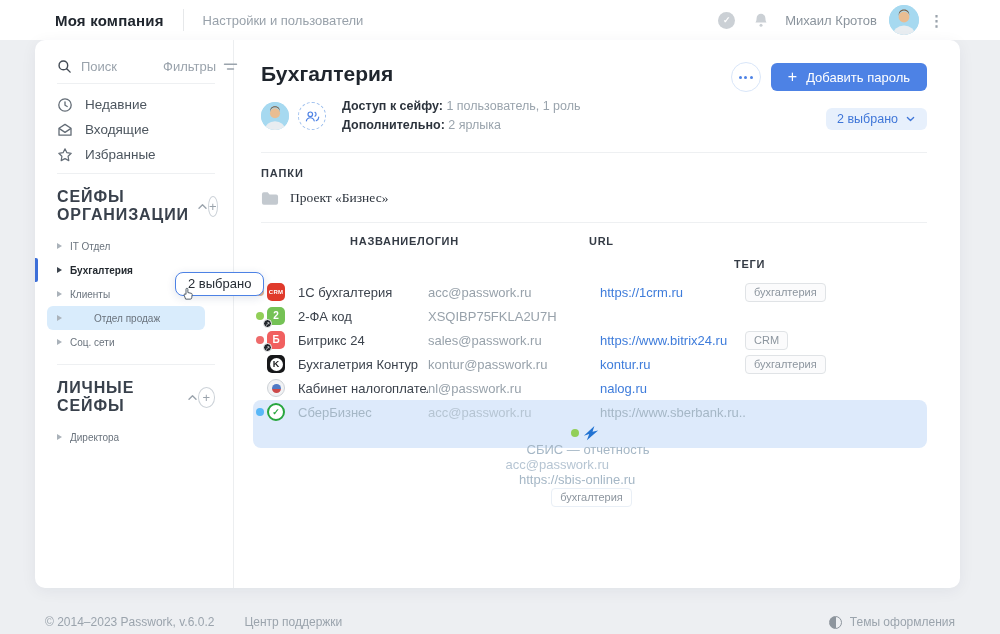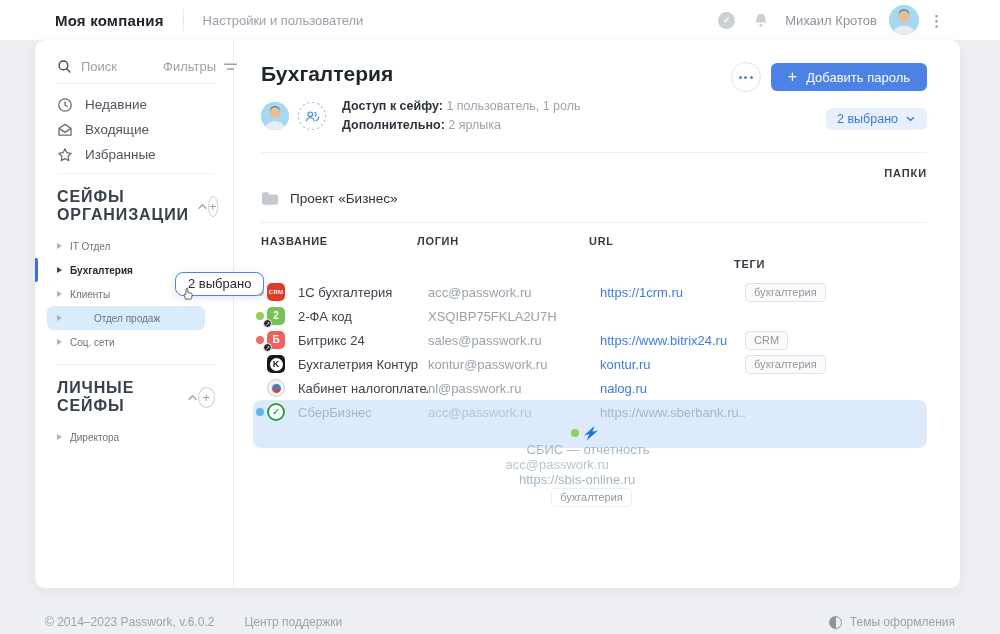--- a/index.html
+++ b/index.html
@@ -57,27 +57,27 @@
   .v-meta b { color:#2c333c; font-weight:700; }
   .v-meta span.val { color:#9aa4ad; }
   .header-actions { position:absolute; top:22px; right:33px; display:flex; align-items:center; gap:10px; }
   .more-btn { width:30px; height:30px; border-radius:50%; border:1px solid #d9e6f9; background:#fff; display:flex; align-items:center; justify-content:center; gap:2.5px; cursor:pointer; }
   .more-btn i { width:3px; height:3px; border-radius:50%; background:#4d82e5; }
   .add-btn { height:28px; background:#4d82e5; border:none; border-radius:6px; color:#fff; font-size:13px; font-family:inherit; display:flex; align-items:center; padding:0 17px; cursor:pointer; }
   .add-btn .plus { font-size:16px; font-weight:400; margin-right:9px; line-height:1; }
   .sel-dd { position:absolute; top:68px; right:33px; height:22px; background:#e7f0fc; border-radius:6px; display:flex; align-items:center; padding:0 11px; font-size:12.5px; color:#3f76d8; cursor:pointer; }
   .sel-dd svg { margin-left:7px; }
   .cdivider { height:1px; background:#eef0f2; margin-top:17px; }
-  .section-label { margin-top:14px; font-size:11px; font-weight:700; letter-spacing:.9px; color:#343b45;text-align:right; }
-  .folder-row { margin-top:9px; height:20px; display:flex; align-items:center; font-size:13.5px; color:#2d343d; cursor:pointer; }
+  .section-label { margin-top:14px; font-size:11px; font-weight:700; letter-spacing:.9px; color:#343b45; }
+  .folder-row { margin-top:9px; height:20px; display:flex; align-items:center; font-size:13.5px; color:#2d343d; cursor:pointer;font-family:Liberation Serif, serif; }
   .folder-row svg { margin-right:11px; }
 
   
   .thead { display:flex; margin-top:12px; font-size:11px; font-weight:700; letter-spacing:.7px; color:#343b45; }
-  .th-name { width:156px; } .th-login { width:172px; } .th-url { width:145px; } .th-tags { flex:1;margin-top:23px; }
+  .th-name { width:156px;text-align:right; } .th-login { width:172px; } .th-url { width:145px; } .th-tags { flex:1;margin-top:23px; }
   .tbody { margin-top:10px; }
   .trow { display:flex; align-items:center; height:24px; margin-left:-8px; padding-left:3px; border-radius:8px; }
   .cz { display:flex; align-items:center; width:29px; margin-right:13px; flex:none; }
   .dot { width:8px; height:8px; border-radius:50%; margin-right:3px; flex:none; }
   .row-icon { position:relative; width:18px; height:18px; display:flex; align-items:center; justify-content:center; flex:none; }
   .shape-square { border-radius:5px; }
   .shape-square .itext { color:#fff; font-weight:700; font-size:10px; line-height:1; }
   .shape-square[data-name="1c-crm-icon"] .itext { font-size:6px; letter-spacing:.2px; }
   .shape-kontur { border-radius:5px; }
   .shape-kontur .kcircle { width:13px; height:13px; border-radius:50%; background:#fff; color:#17181a; font-size:9px; font-weight:700; display:flex; align-items:center; justify-content:center; }

